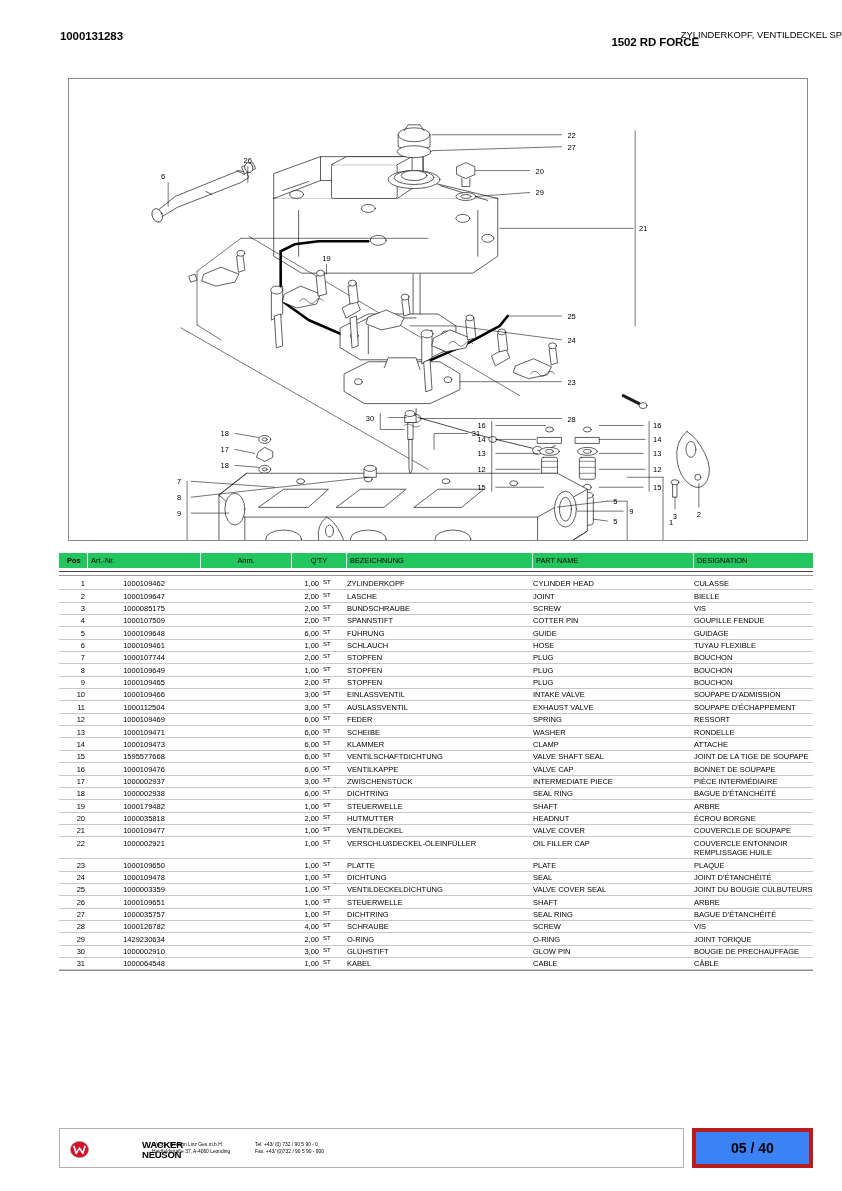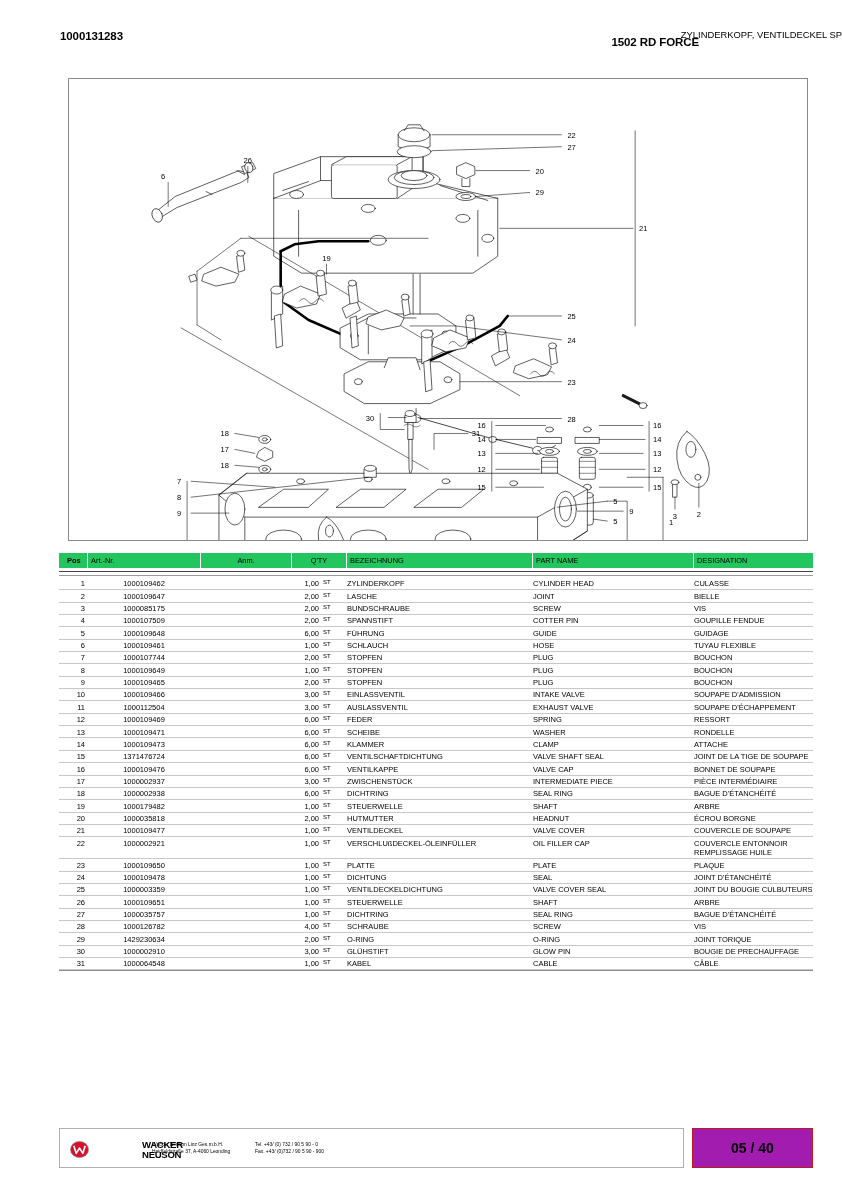--- a/index.html
+++ b/index.html
@@ -167,28 +167,28 @@
     left: 195px; top: 12px;
     font-size: 4.9px;
     line-height: 7.4px;
     white-space: nowrap;
   }
   .page-box {
     position: absolute;
     left: 692px; top: 1128px;
     width: 121px;
     height: 40px;
-    border: 1px solid #b91c1c;
+    border: 4px solid #b91c1c;
     box-sizing: border-box;
     display: flex;
     align-items: center;
     justify-content: center;
     font-size: 14px;
     font-weight: bold;
-    background: #a21caf;
+    background: #3b82f6;
   }
 
   
   .dg-label {
     font-family: "Liberation Sans", sans-serif;
     font-size: 7.6px;
     fill: #000;
   }
 </style>
 </head>
@@ -685,21 +685,21 @@
         <div class="cell c-art">1000109473</div>
         <div class="cell c-anm"></div>
         <div class="cell c-qty">6,00</div>
         <div class="cell c-unit">ST</div>
         <div class="cell c-bez">KLAMMER</div>
         <div class="cell c-pname">CLAMP</div>
         <div class="cell c-desig wrap">ATTACHE</div>
       </div>
       <div class="trow">
         <div class="cell c-pos">15</div>
-        <div class="cell c-art">1371476724</div>
+        <div class="cell c-art">1595577668</div>
         <div class="cell c-anm"></div>
         <div class="cell c-qty">6,00</div>
         <div class="cell c-unit">ST</div>
         <div class="cell c-bez">VENTILSCHAFTDICHTUNG</div>
         <div class="cell c-pname">VALVE SHAFT SEAL</div>
         <div class="cell c-desig wrap">JOINT DE LA TIGE DE SOUPAPE</div>
       </div>
       <div class="trow">
         <div class="cell c-pos">16</div>
         <div class="cell c-art">1000109476</div>

